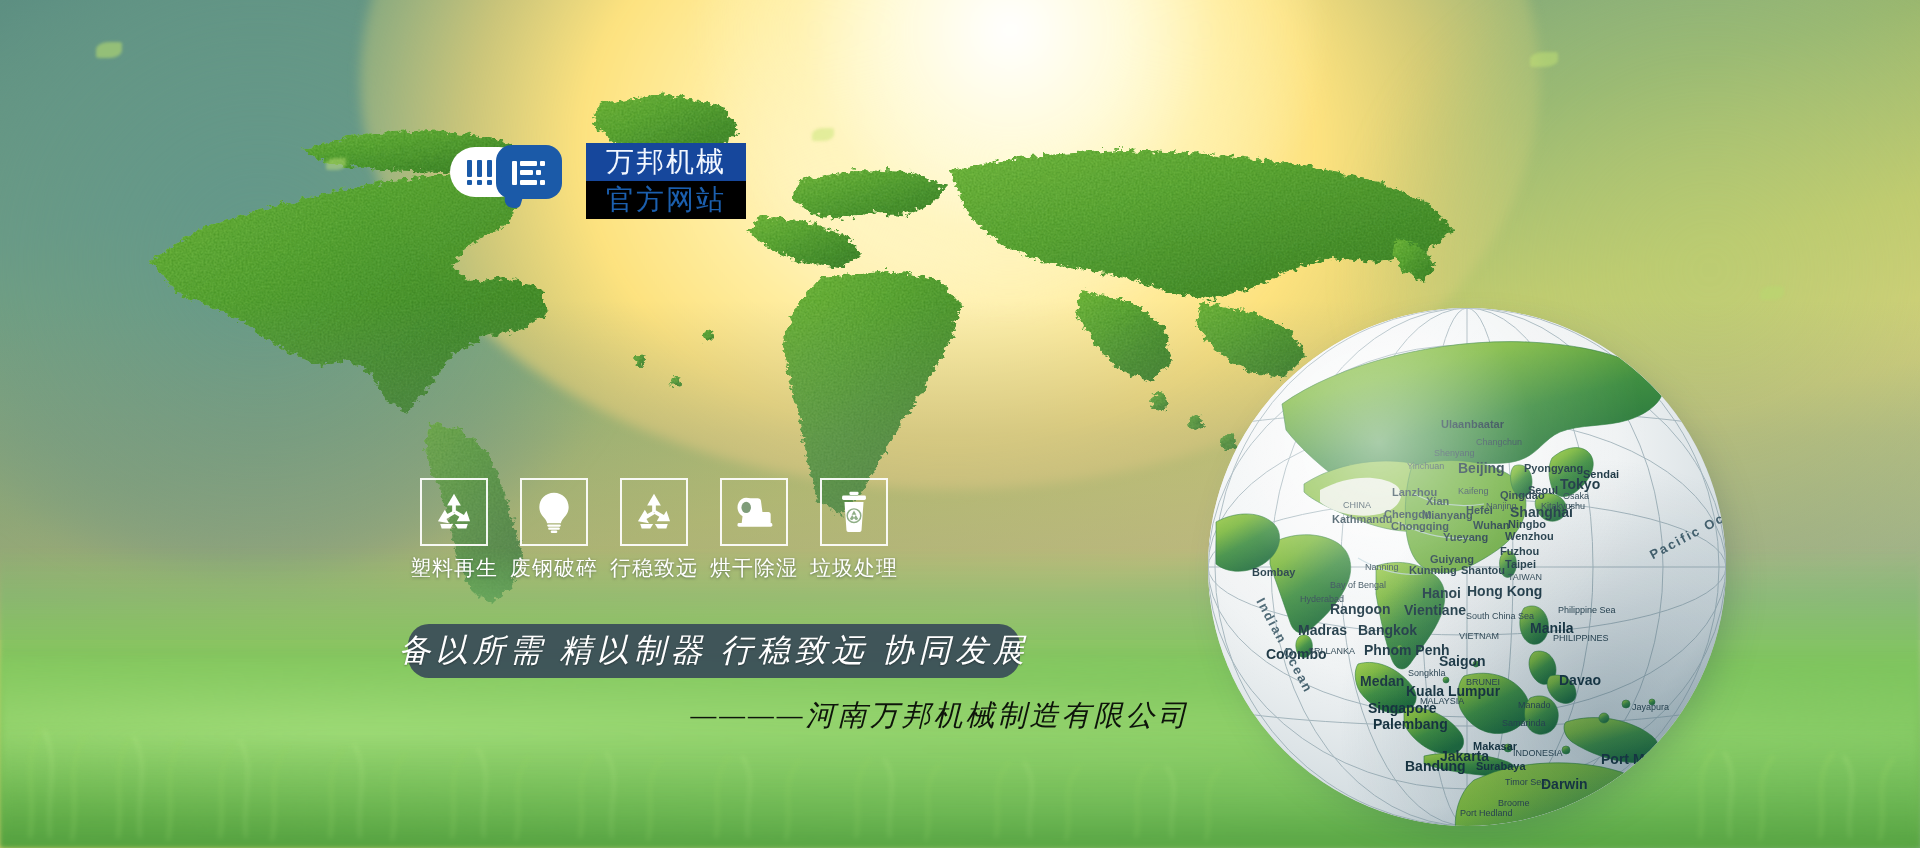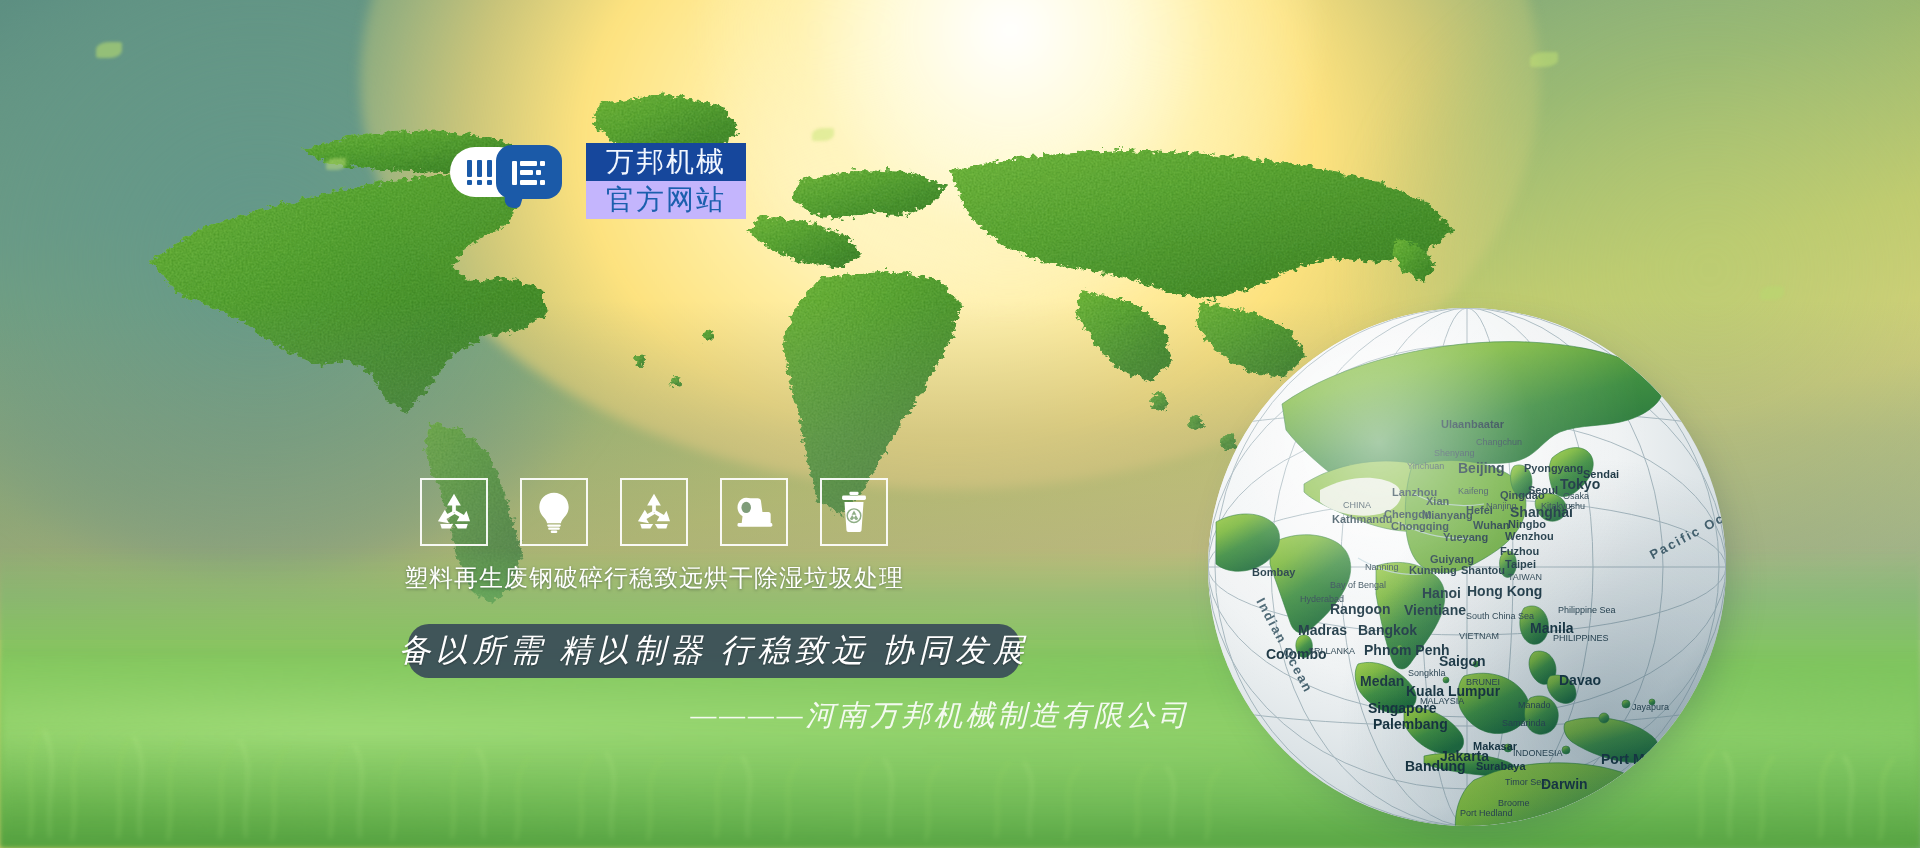--- a/index.html
+++ b/index.html
@@ -57,47 +57,47 @@
     border-radius:16px 16px 16px 16px;}
   .logo-bubble:after{content:"";position:absolute;left:8px;bottom:-9px;width:18px;height:16px;background:#1b5aa8;
     border-radius:0 0 4px 12px;transform:skewX(-16deg);}
   .logo-w{position:absolute;left:14px;top:13px;width:44px;height:30px;}
   .logo-b{position:absolute;left:60px;top:13px;width:38px;height:30px;}
 
   .tabs{display:flex;align-items:stretch;height:58px;flex-direction:column;}
   .tab{display:flex;align-items:center;justify-content:center;padding:0 20px;
         font-size:28px;letter-spacing:2px;}
   .tab-blue{background:#16479c;color:#f2f7ff;}
-  .tab-white{background:#c4b5fd;color:#1b5fae;}
+  .tab-white{background:#000000;color:#1b5fae;}
 
   
   .title-panel{position:absolute;left:422px;top:272px;width:813px;height:158px;background:#14479b;
     box-shadow:0 2px 14px rgba(10,40,90,.28);}
   .title-main{position:absolute;left:32px;top:14px;font-size:66px;line-height:82px;color:#f4f9ff;
     letter-spacing:3px;font-weight:400;white-space:nowrap;}
   .title-sub{position:absolute;right:32px;top:104px;font-size:30px;line-height:38px;color:#e9f2ff;
     letter-spacing:4px;white-space:nowrap;}
 
   
   .features{position:absolute;left:420px;top:478px;display:flex;gap:32px;}
   .feature{width:68px;display:flex;flex-direction:column;align-items:center;}
   .feature-box{width:68px;height:68px;border:2px solid rgba(255,255,255,.92);
     display:flex;align-items:center;justify-content:center;}
   .feature-box svg{width:44px;height:44px;display:block;}
-  .feature-label{margin-top:16px;font-size:24px;color:#ffffff;white-space:nowrap;letter-spacing:1px;
+  .feature-label{margin-top:8px;font-size:21px;color:#ffffff;white-space:nowrap;letter-spacing:1px;
     text-shadow:0 1px 3px rgba(40,60,50,.55);}
 
   
   .slogan-band{position:absolute;left:408px;top:624px;width:612px;height:54px;background:rgba(54,70,88,.88);
     display:flex;align-items:center;justify-content:center;border-radius:21px;}
   .slogan-text{font-family:"Liberation Serif","DejaVu Serif",serif;font-size:32px;color:#ffffff;
     letter-spacing:5px;font-style:italic;white-space:nowrap;
     text-shadow:0 1px 2px rgba(0,0,0,.35);}
   .attribution{position:absolute;left:660px;top:696px;width:560px;text-align:center;
-    font-family:"Liberation Serif","DejaVu Serif",serif;font-size:29px;color:#ffffff;
+    font-family:"Liberation Serif","DejaVu Serif",serif;font-size:29px;color:#000000;
     letter-spacing:3px;font-style:italic;white-space:nowrap;opacity:.9;}
 
   
   .globe-wrap{position:absolute;left:1208px;top:308px;width:530px;height:530px;}
   .globe-shadow{position:absolute;left:20px;top:22px;width:500px;height:500px;border-radius:50%;
     background:rgba(30,60,70,.25);filter:blur(18px);}
   .globe{position:absolute;left:0;top:0;width:518px;height:518px;border-radius:50%;overflow:hidden;
     background:#f4f6f7;box-shadow:inset -30px -26px 70px rgba(40,70,90,.34),inset 18px 16px 44px rgba(255,255,255,.55);}
   .globe svg{position:absolute;left:0;top:0;width:518px;height:518px;}
   .globe-sheen{position:absolute;left:0;top:0;width:518px;height:518px;border-radius:50%;

